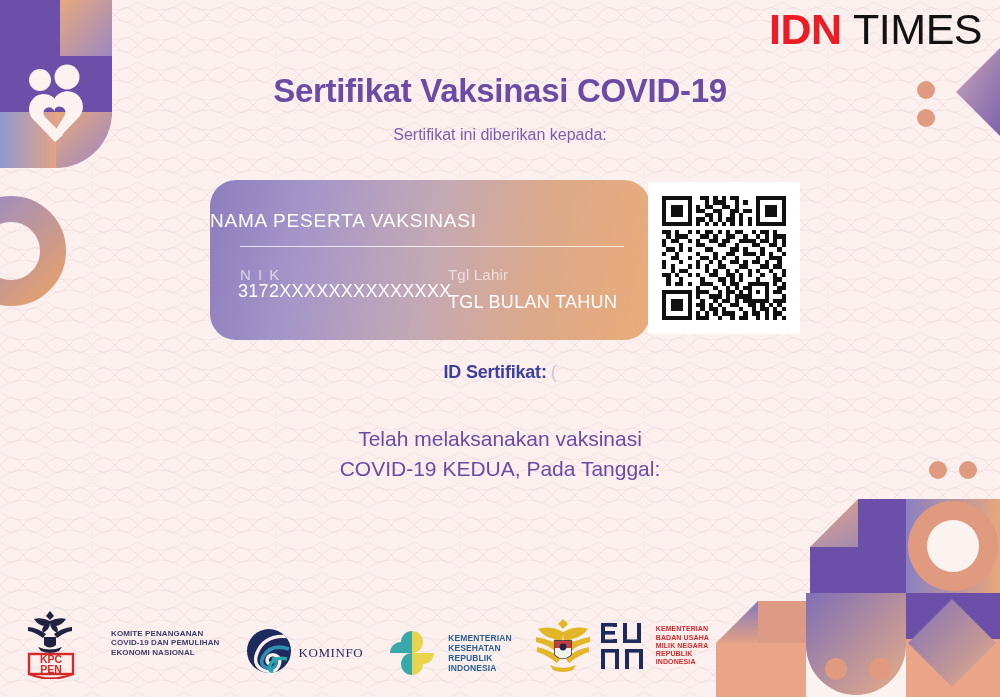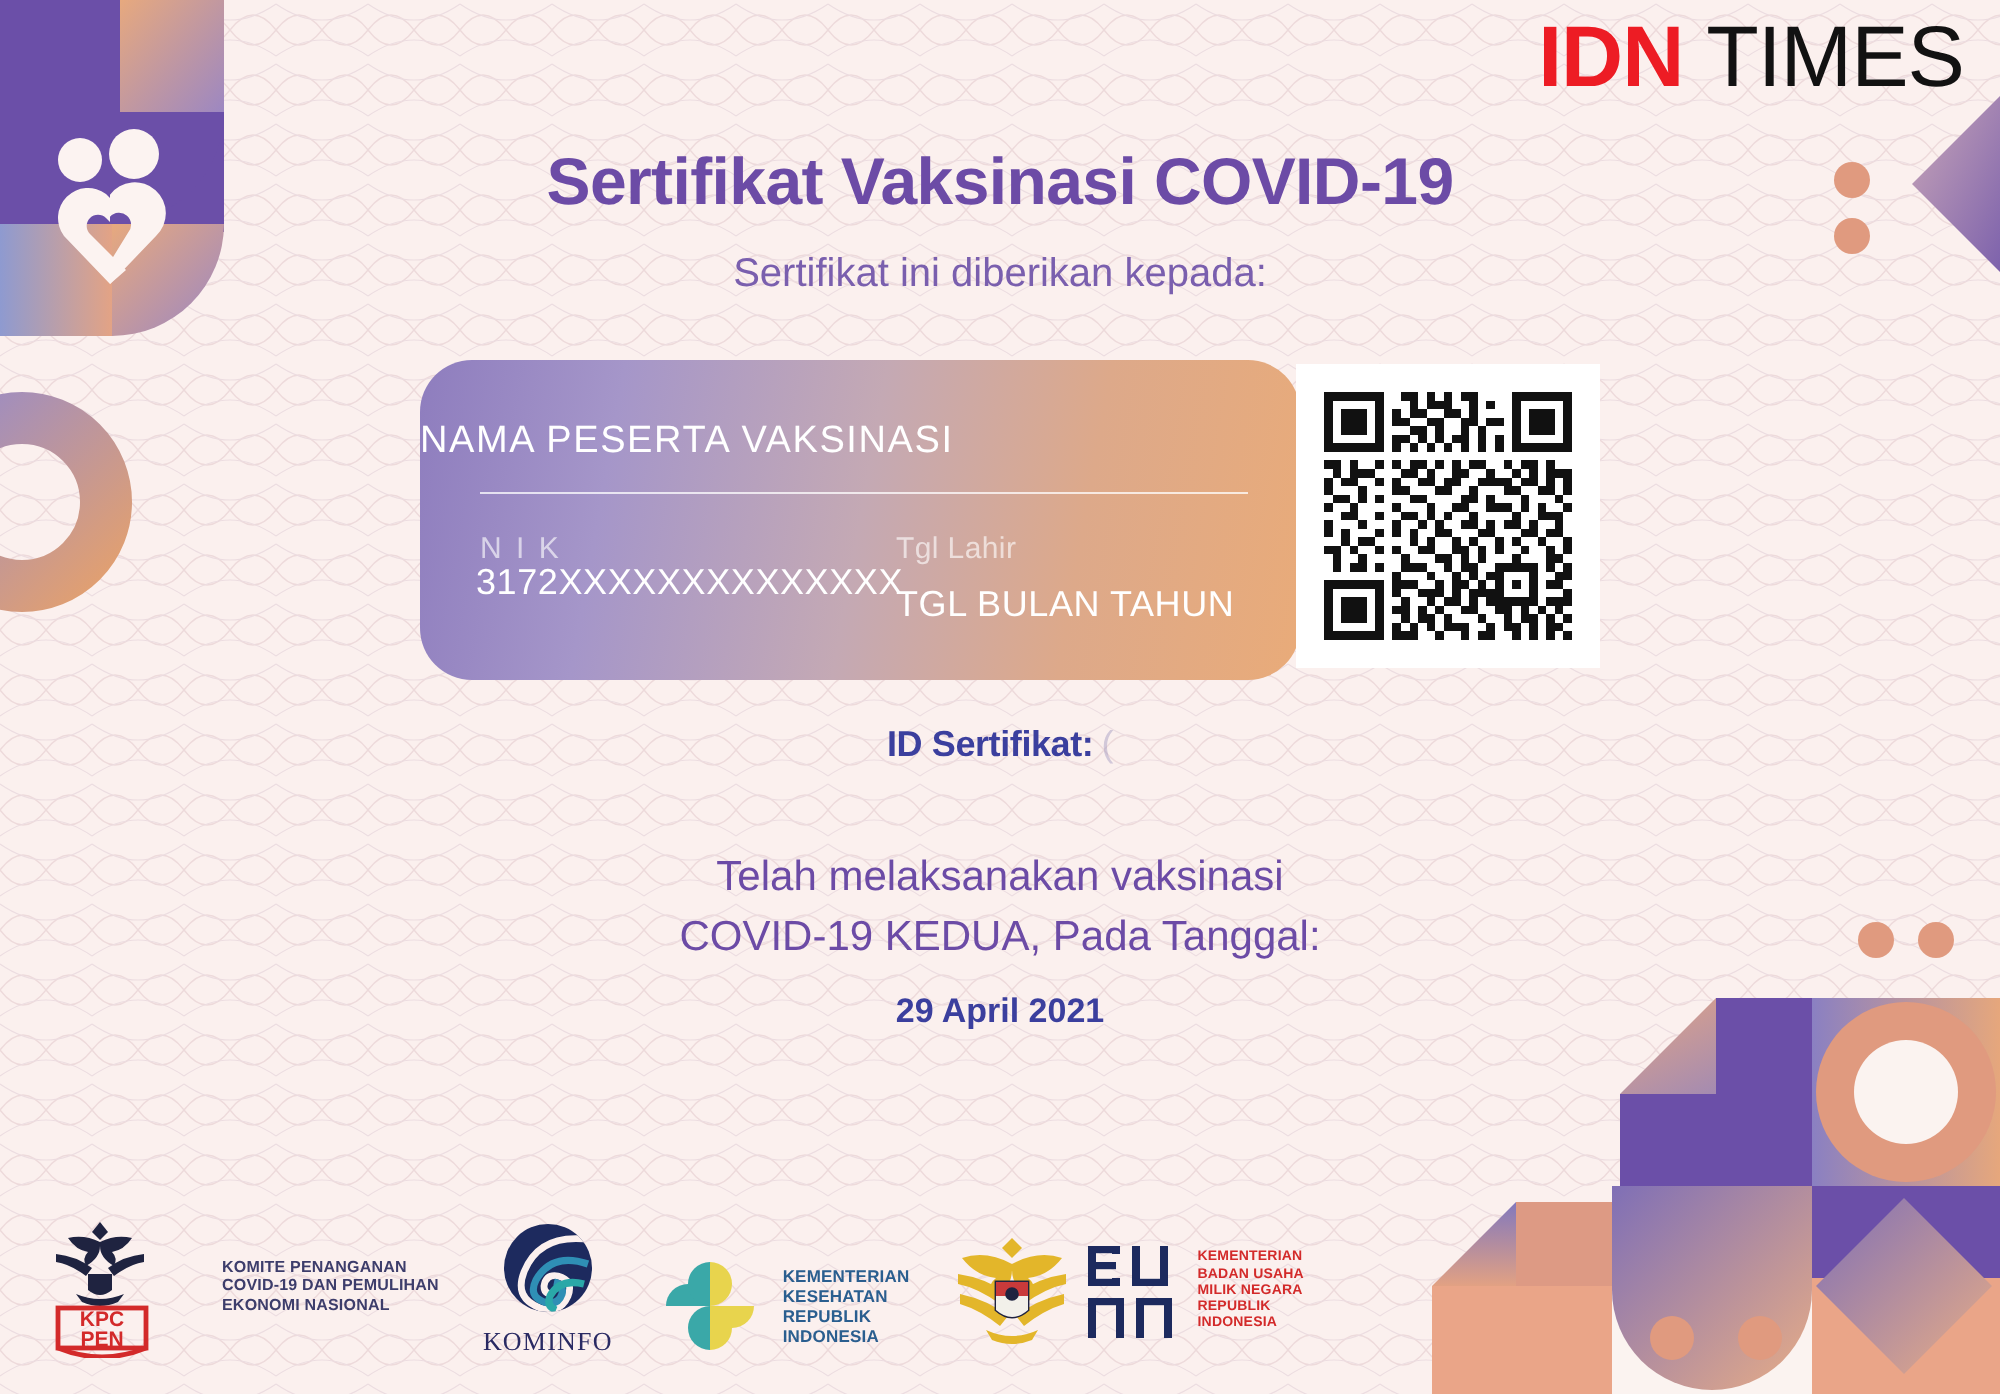--- a/index.html
+++ b/index.html
@@ -43,21 +43,21 @@
   #title {
     position: absolute; top: 72px; left: 0; right: 0;
     text-align: center;
     font-size: 33px; font-weight: 700;
     color: #6c4ba6;
     letter-spacing: -.3px;
   }
   #subtitle {
     position: absolute; top: 126px; left: 0; right: 0;
     text-align: center;
-    font-size: 20px; font-weight: 400;
+    font-size: 16px; font-weight: 400;
     color: #7a5fae;
   }
 
   
   #id-card {
     position: absolute; left: 210px; top: 180px;
     width: 440px; height: 160px;
     border-radius: 26px;
     background: linear-gradient(100deg,#8e7dbe 0%, #a596c9 22%, #c4a9b4 50%, #dda98a 74%, #e9ab79 100%);
     overflow: hidden;
@@ -132,21 +132,21 @@
   #footer {
     position: absolute; left: 20px; bottom: 18px;
     height: 80px;
     display: flex; align-items: flex-end; gap: 22px;
   }
   .logo { display: flex; align-items: center; gap: 7px; }
   .logo svg { display: block; }
   .logo-text { line-height: 1.18; }
 
   #kpcpen-text { font-size: 8px; font-weight: 700; color: #3d3d6b; letter-spacing: .1px; margin-left: 24px; }
-  #kominfo-wrap { display: flex; flex-direction: column; align-items: center; gap: 1px; }
+  #kominfo-wrap { display: flex; flex-direction: row; align-items: center; gap: 1px; }
   #kominfo-word { font-family: "Liberation Serif", serif; font-size: 13px; color: #2a2a63; letter-spacing: .6px; }
   #kemenkes-text { font-size: 8.5px; font-weight: 700; color: #2a5e8f; letter-spacing: .1px; }
   #bumn-text { font-size: 7px; font-weight: 700; color: #d32a2a; letter-spacing: .1px; }
 </style>
 </head>
 <body>
 
 <div id="cert">
 
   <svg class="guilloche" viewBox="0 0 1000 697" preserveAspectRatio="none">
@@ -492,21 +492,20 @@
   </div>
 
   <div id="cert-id-row">
     <span>ID Sertifikat:</span><span id="cert-id-value">(</span>
   </div>
 
   <div id="statement">
     <div>Telah melaksanakan vaksinasi</div>
     <div>COVID-19 KEDUA, Pada Tanggal:</div>
   </div>
-  <div id="vax-date">29 April 2021</div>
 
   <div id="footer">
 
     <div class="logo">
       <svg width="60" height="72" viewBox="0 0 60 72">
         <g fill="#1f2340">
           <path d="M30 4 l4 5 -4 4 -4-4 z"></path>
           <path d="M14 12 q8-2 16 2 q8-4 16-2 q-4 6-10 7 q3 3 1 7 q-7-4-7-10 q0 6-7 10 q-2-4 1-7 q-6-1-10-7z"></path>
           <path d="M8 20 q10 1 18 7 l-3 4 q-8-6-15-7z"></path>
           <path d="M52 20 q-10 1-18 7 l3 4 q8-6 15-7z"></path>

